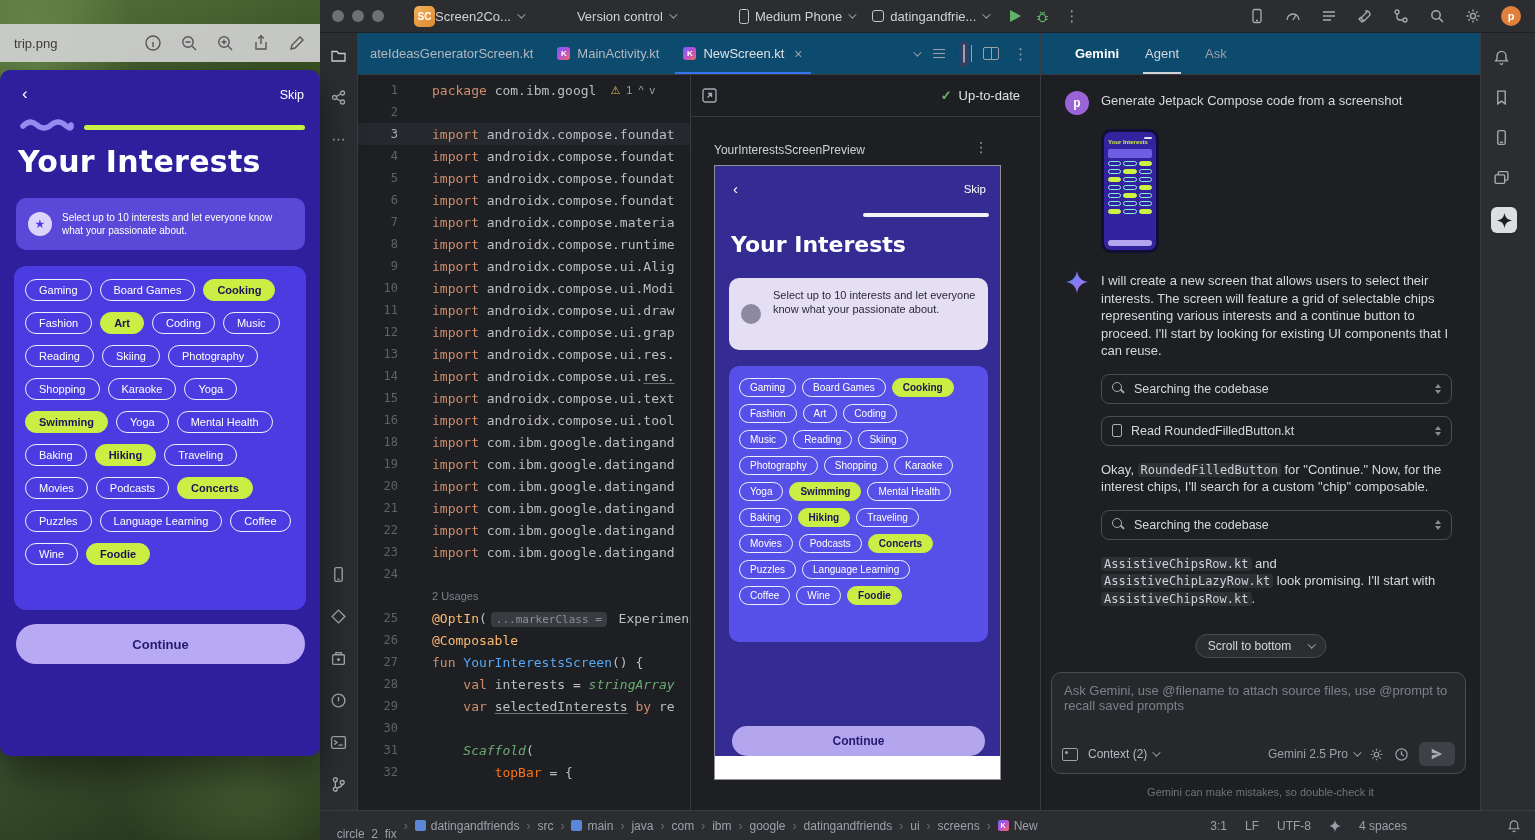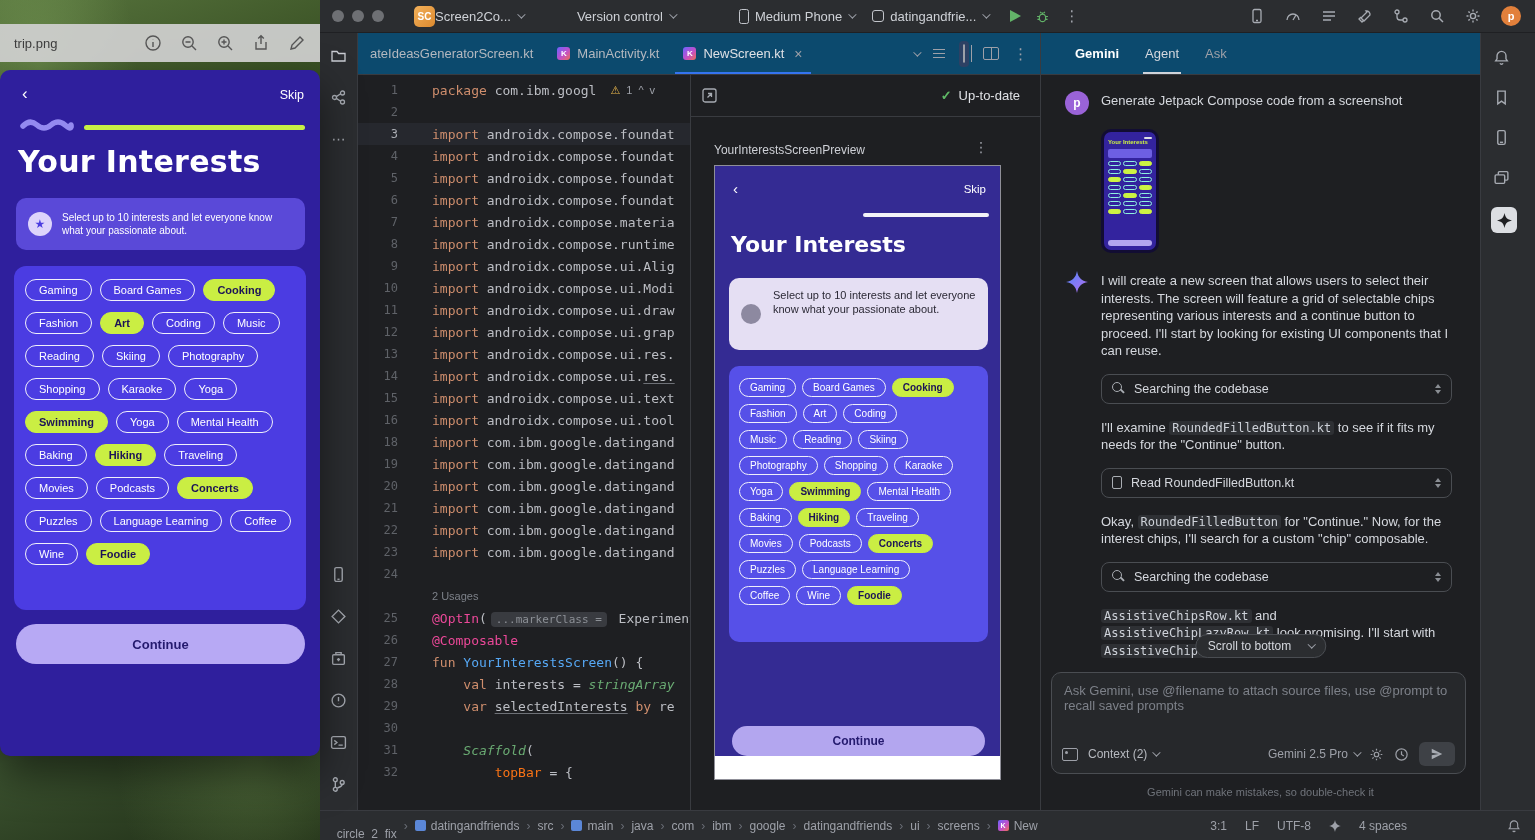--- a/index.html
+++ b/index.html
@@ -68,21 +68,21 @@
 #stripe-right{position:absolute;left:1160px;top:33px;width:55px;height:777px;background:#2b2d30;border-left:1px solid #393b40;display:flex;flex-direction:column;align-items:flex-start;gap:20px;padding:14px 0 0 10px}
 .gchip{width:26px;height:26px;background:#dcdee2;border-radius:6px;display:flex;align-items:center;justify-content:center}
 
 #editor{position:absolute;left:38px;top:75px;width:332px;height:735px;background:#1e1f22;overflow:hidden;padding-top:4px}
 .cline{display:flex;height:22px;align-items:center}
 .cline.cur{background:#26282e}
 .ln{width:50px;text-align:right;padding-right:10px;font:12px "DejaVu Sans Mono","Liberation Mono",monospace;color:#5f6268;flex:none}
 .cur .ln{color:#a9acb2}
 .fold{width:24px;flex:none}
 .codetext{font:13px "DejaVu Sans Mono","Liberation Mono",monospace;white-space:pre}
-.kw{color:#cf8e6d}.pl{color:#bcbec4}.ann{color:#ec4899}.fn{color:#56a8f5}
+.kw{color:#cf8e6d}.pl{color:#bcbec4}.ann{color:#fdba74}.fn{color:#56a8f5}
 .comp{color:#6aab73;font-style:italic}.param{color:#f97316}
 .u{text-decoration:underline;text-underline-offset:2px;text-decoration-color:#6e7177}
 .inlay{background:#393b40;color:#8c9096;border-radius:4px;padding:1px 5px;font-size:11px;margin:0 4px;font-family:"DejaVu Sans Mono",monospace}
 .usages{font-size:11px;color:#7d8189}
 .inspect{display:inline-flex;align-items:center;gap:6px;margin-left:14px;font-size:11px;color:#9da0a8}
 .warn{color:#e8b64c;font-size:11px}
 
 #previewpane{position:absolute;left:370px;top:75px;width:350px;height:735px;background:#1e1f22;border-left:1px solid #393b40}
 .pv-header{height:42px;border-bottom:1px solid #393b40;display:flex;align-items:center;padding:0 20px 0 10px}
 .pv-status{margin-left:auto;display:flex;gap:7px;align-items:center;font-size:13px;color:#dfe1e5}
@@ -742,24 +742,20 @@
           <div class="mtext"><span>I will create a new screen that allows users to select their interests. The screen will feature a grid of selectable chips representing various interests and a continue button to proceed. I'll start by looking for existing UI components that I can reuse.</span></div>
         </div>
         <div class="toolrow">
           <span class="ic-mag"></span>
           <span>Searching the codebase</span>
           <span class="updown">
             <span class="tu"></span>
             <span class="td"></span>
           </span>
         </div>
-        <div class="mrow">
-          <div class="micon"></div>
-          <div class="mtext"><span>I'll examine </span><span class="codechip">RoundedFilledButton.kt</span><span> to see if it fits my needs for the "Continue" button.</span></div>
-        </div>
         <div class="toolrow">
           <span class="ic-file"></span>
           <span>Read RoundedFilledButton.kt</span>
           <span class="updown">
             <span class="tu"></span>
             <span class="td"></span>
           </span>
         </div>
         <div class="mrow">
           <div class="micon"></div>

